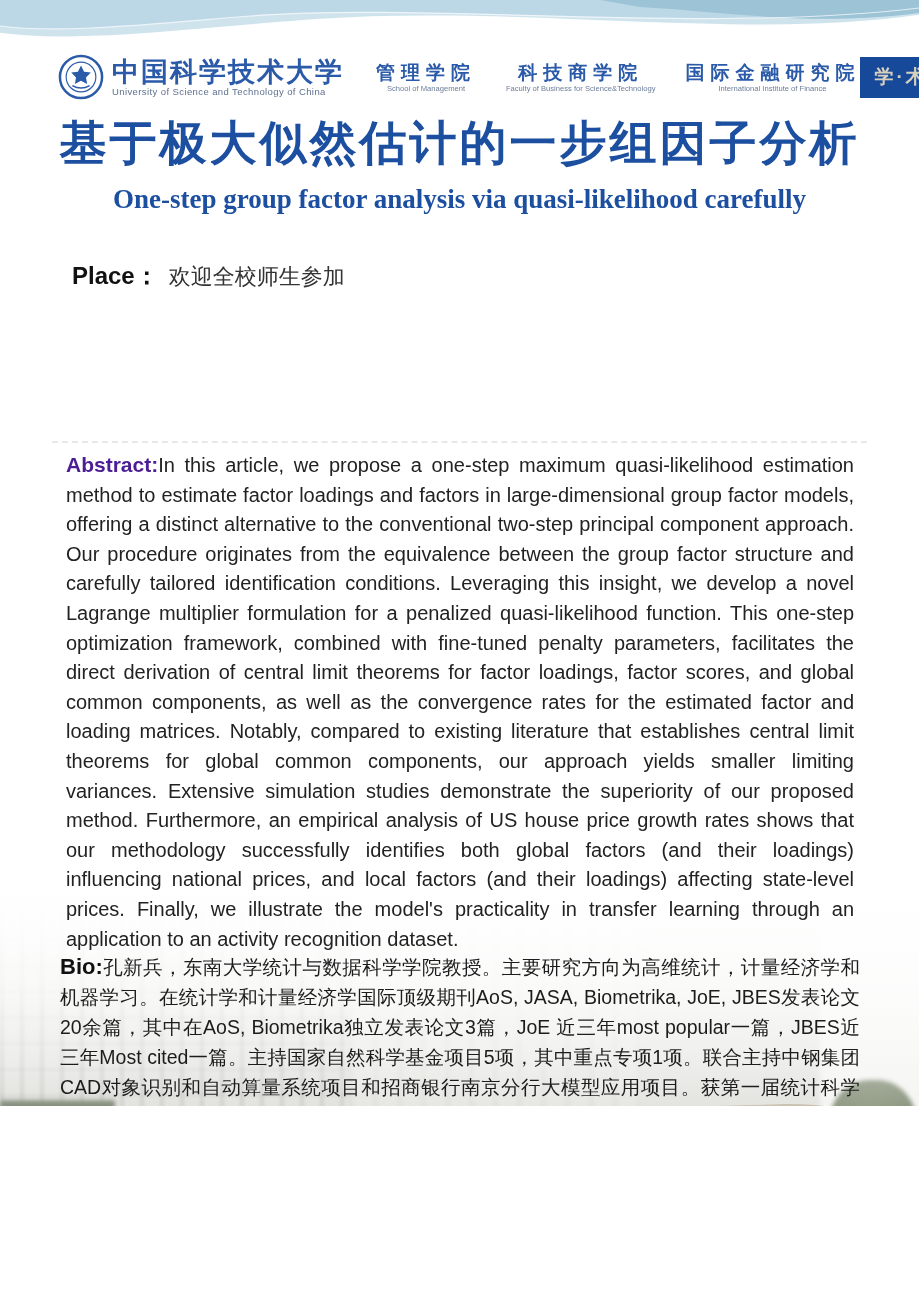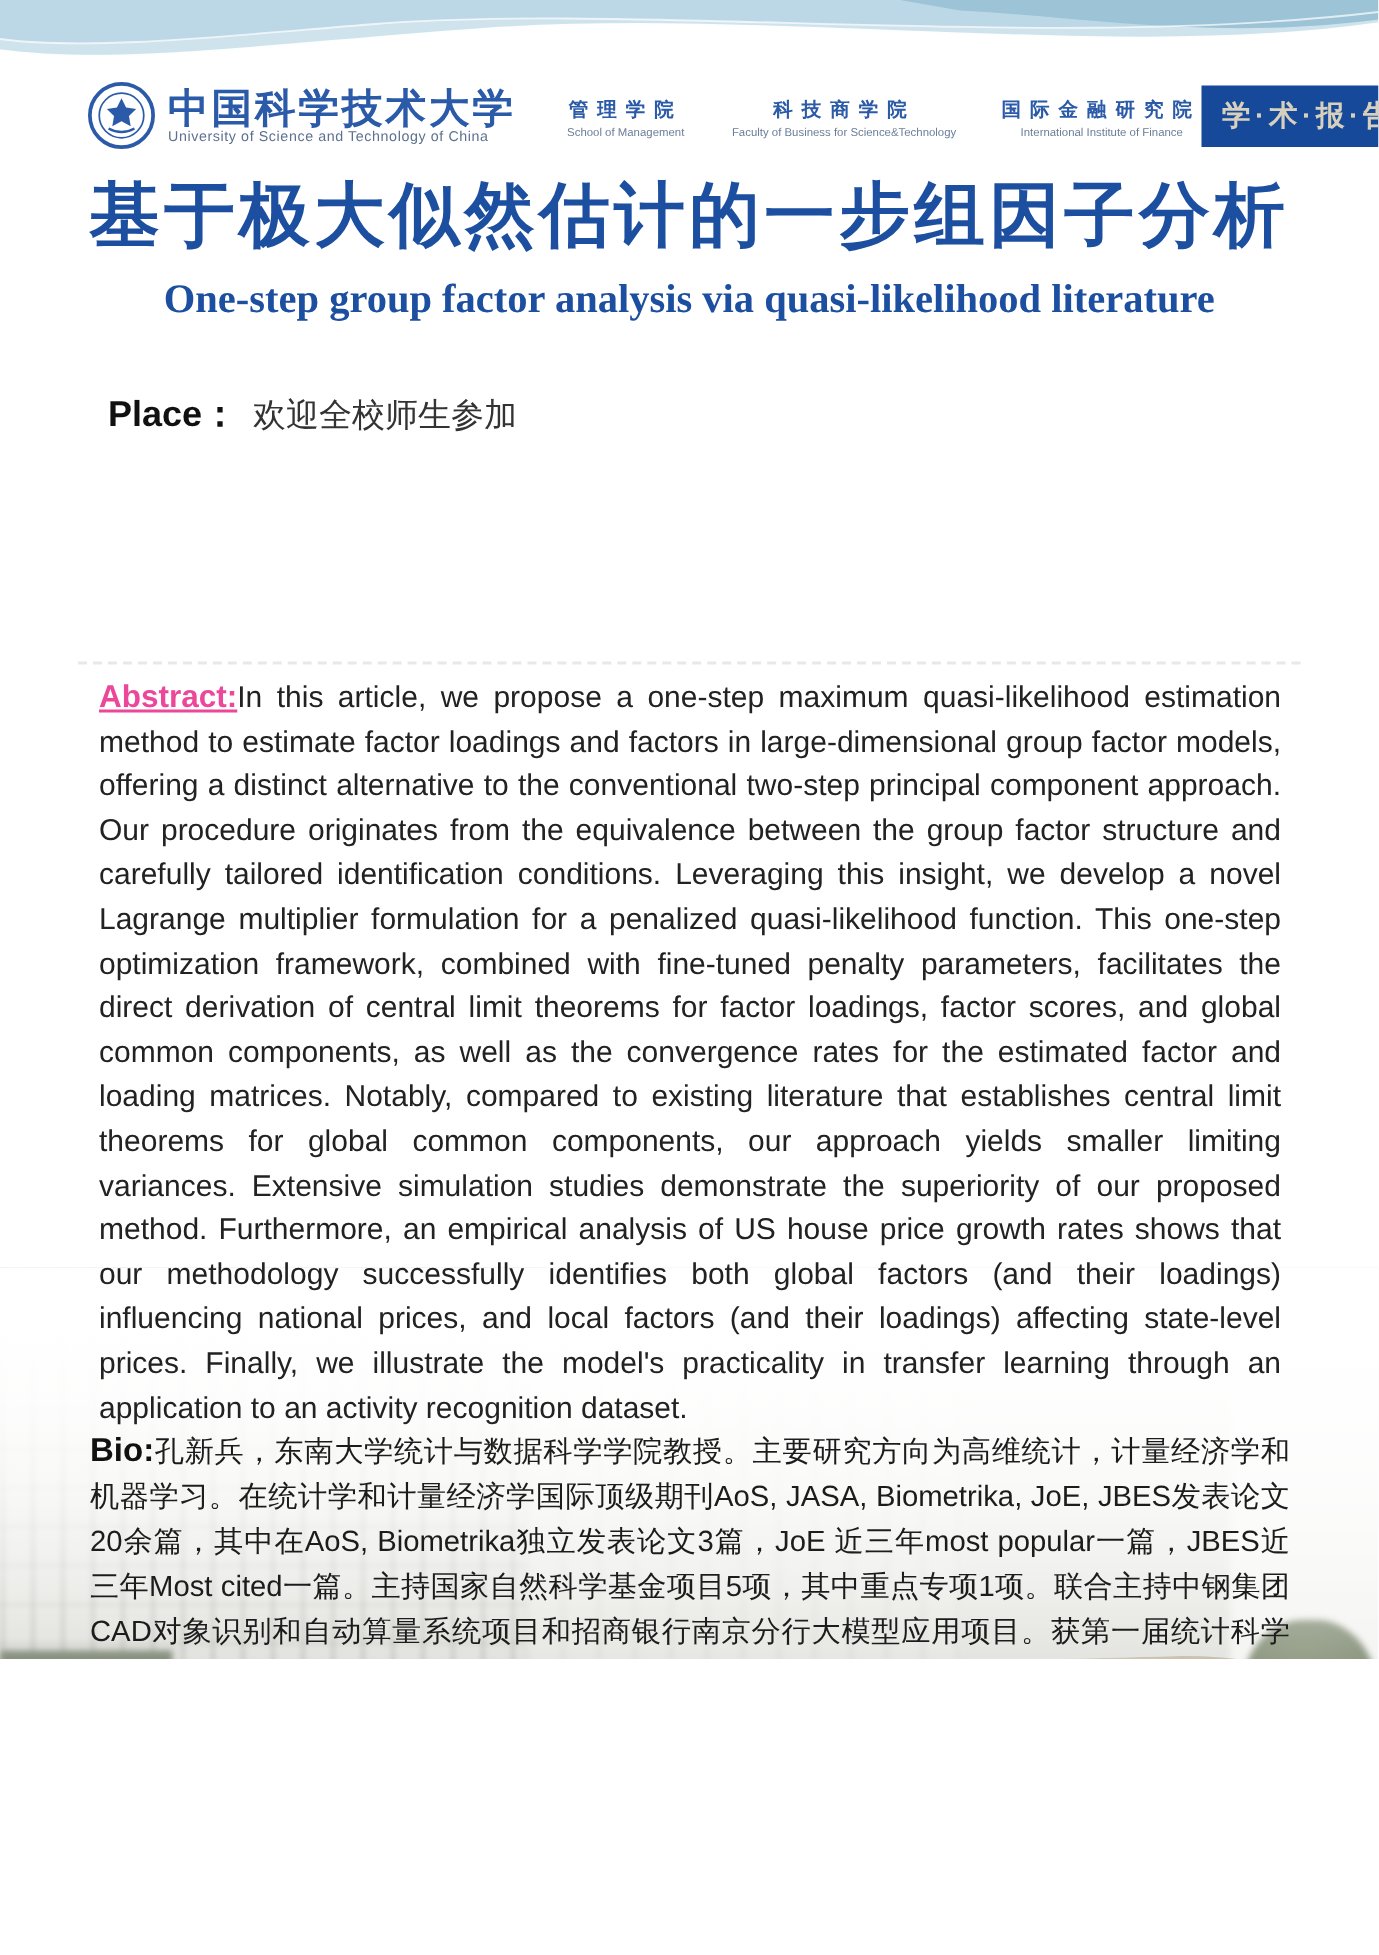--- a/index.html
+++ b/index.html
@@ -52,21 +52,21 @@
   .header-divider {
     width: 2px; height: 46px;
     background: #8fa6c4;
     margin: 0 18px 0 14px;
   }
   .depts { display: flex; align-items: center; gap: 26px; }
   .dept { text-align: center; }
   .dept-zh {
     font-family: "Liberation Serif", "DejaVu Serif", serif;
     font-weight: 700;
-    font-size: 13px;
+    font-size: 19px;
     color: #2a5aa8;
     letter-spacing: 6px;
     line-height: 22px;
     white-space: nowrap;
   }
   .dept-en {
     font-size: 8px;
     color: #6b7d99;
     white-space: nowrap;
     transform: scale(0.95);
@@ -130,21 +130,21 @@
   
   .abstract {
     position: absolute;
     top: 450px; left: 66px; width: 788px;
     font-size: 20px;
     line-height: 29.6px;
     color: #222;
     text-align: justify;
     z-index: 30;
   }
-  .abstract .lead { font-weight: 700; font-size: 21px; color: #ec4899; text-decoration: underline; }
+  .abstract .lead { font-weight: 700; font-size: 21px; color: #4c1d95; }
 
   
   .bio {
     position: absolute;
     top: 952px; left: 60px; width: 800px;
     font-size: 19.5px;
     line-height: 30px;
     color: #1c1c1c;
     text-align: justify;
     z-index: 30;
@@ -343,21 +343,21 @@
       </div>
       <div class="dept">
         <div class="dept-zh">国际金融研究院</div>
         <div class="dept-en">International Institute of Finance</div>
       </div>
     </div>
     <div class="seminar-badge">学·术·报·告·会</div>
   </div>
 
   <div class="title-zh">基于极大似然估计的一步组因子分析</div>
-  <div class="title-en">One-step group factor analysis via quasi-likelihood literature</div>
+  <div class="title-en">One-step group factor analysis via quasi-likelihood carefully</div>
 
   <div class="info-block">
     <div class="info-row">
       <span class="info-label">Place：</span>
       <span class="info-value">欢迎全校师生参加</span>
     </div>
   </div>
 
   <div class="section-divider"></div>
 

